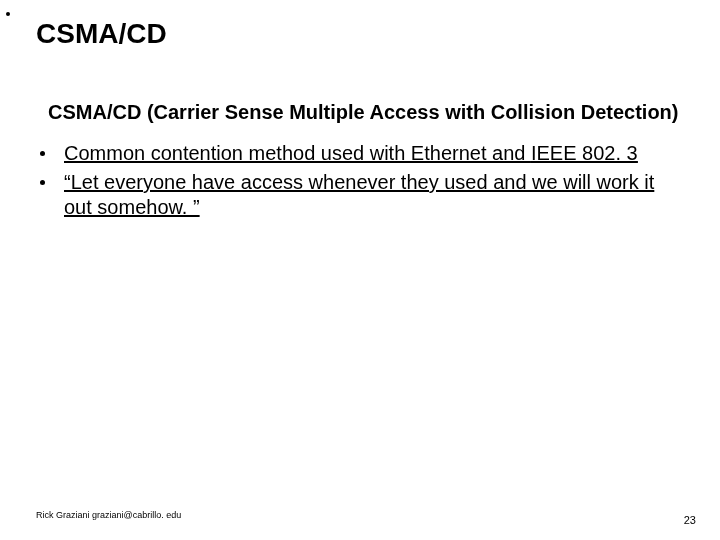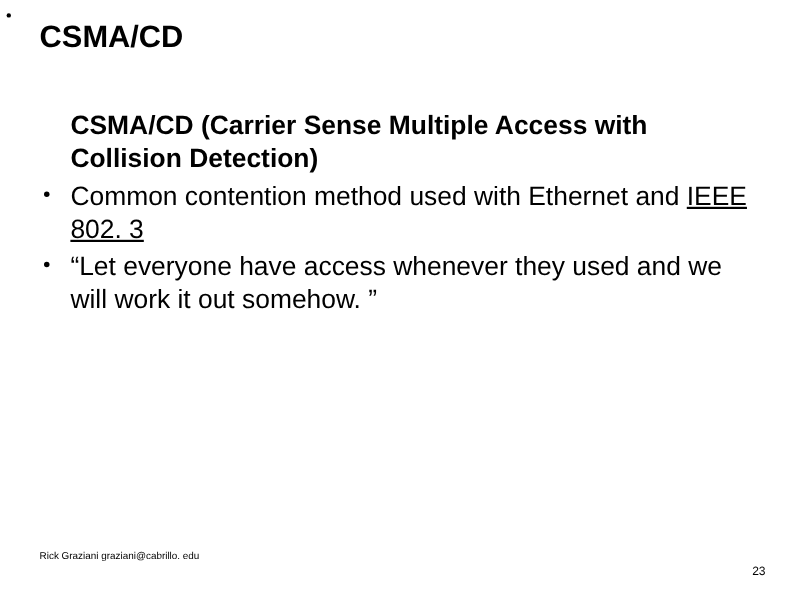--- a/index.html
+++ b/index.html
@@ -31,34 +31,35 @@
   .title {
     position: absolute;
     top: 18px;
     left: 36px;
     font-size: 28px;
     font-weight: bold;
   }
   .body {
     position: absolute;
     top: 100px;
-    left: 36px;
+    left: 20px;
     right: 36px;
-    font-size: 24px;
+    font-size: 20px;
     line-height: 1.25;
   }
   .para-bold {
     font-weight: bold;
     margin: 0 0 4px 0;
     padding-left: 28px;
   }
   ul.bullets {
     list-style: none;
-    margin: 0;
+    margin: 16px;
     padding: 0 0 0 0;
+    text-decoration: underline;
   }
   ul.bullets li {
     position: relative;
     padding-left: 28px;
     margin: 0 0 4px 0;
   }
   ul.bullets li .dot {
     position: absolute;
     left: 4px;
     top: 10px;
@@ -66,21 +67,21 @@
     height: 5px;
     background: #000;
     border-radius: 50%;
   }
   .underline {
     text-decoration: underline;
   }
   .footer-left {
     position: absolute;
     left: 36px;
-    bottom: 30px;
+    bottom: 20px;
     font-size: 9px;
     color: #000;
   }
   .footer-right {
     position: absolute;
     right: 24px;
     bottom: 14px;
     font-size: 11px;
     color: #000;
   }

